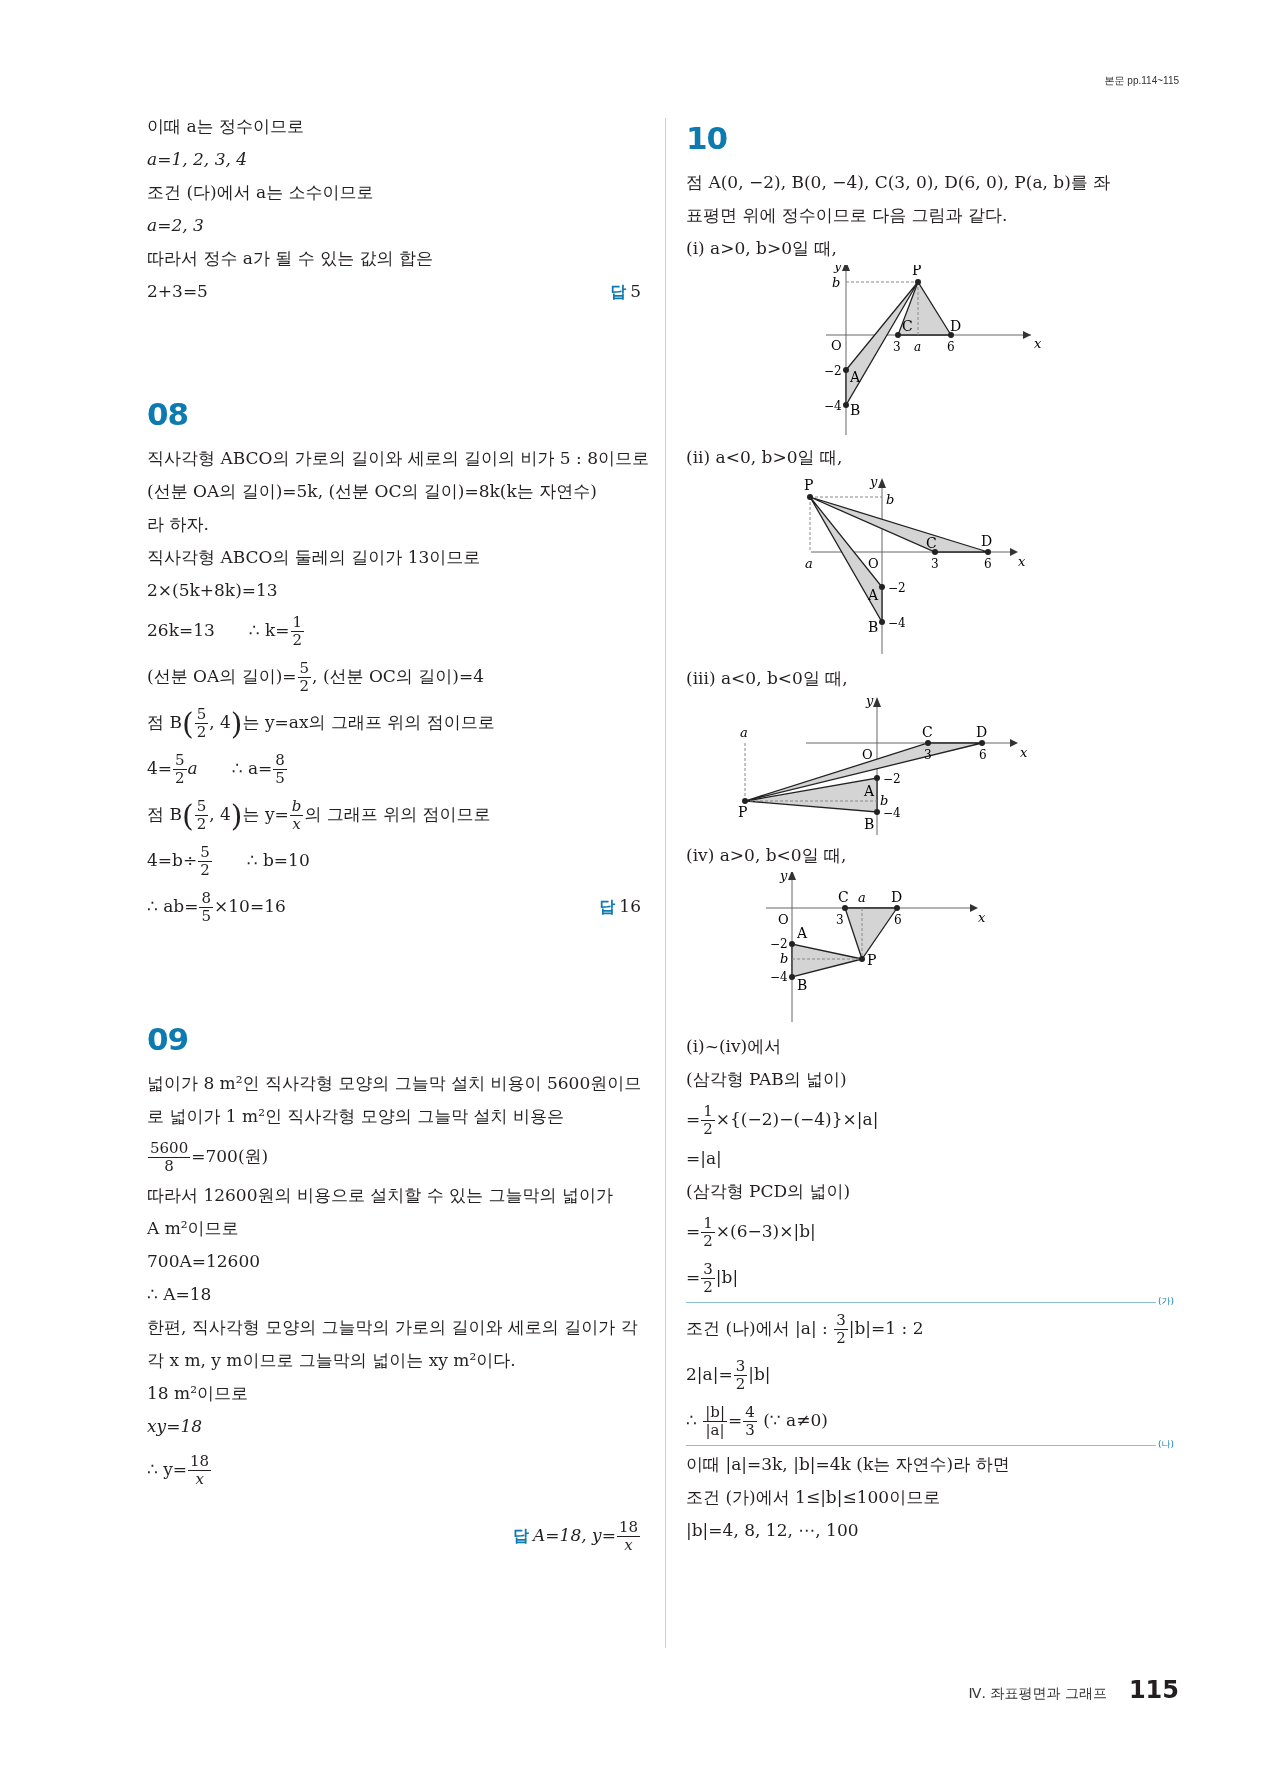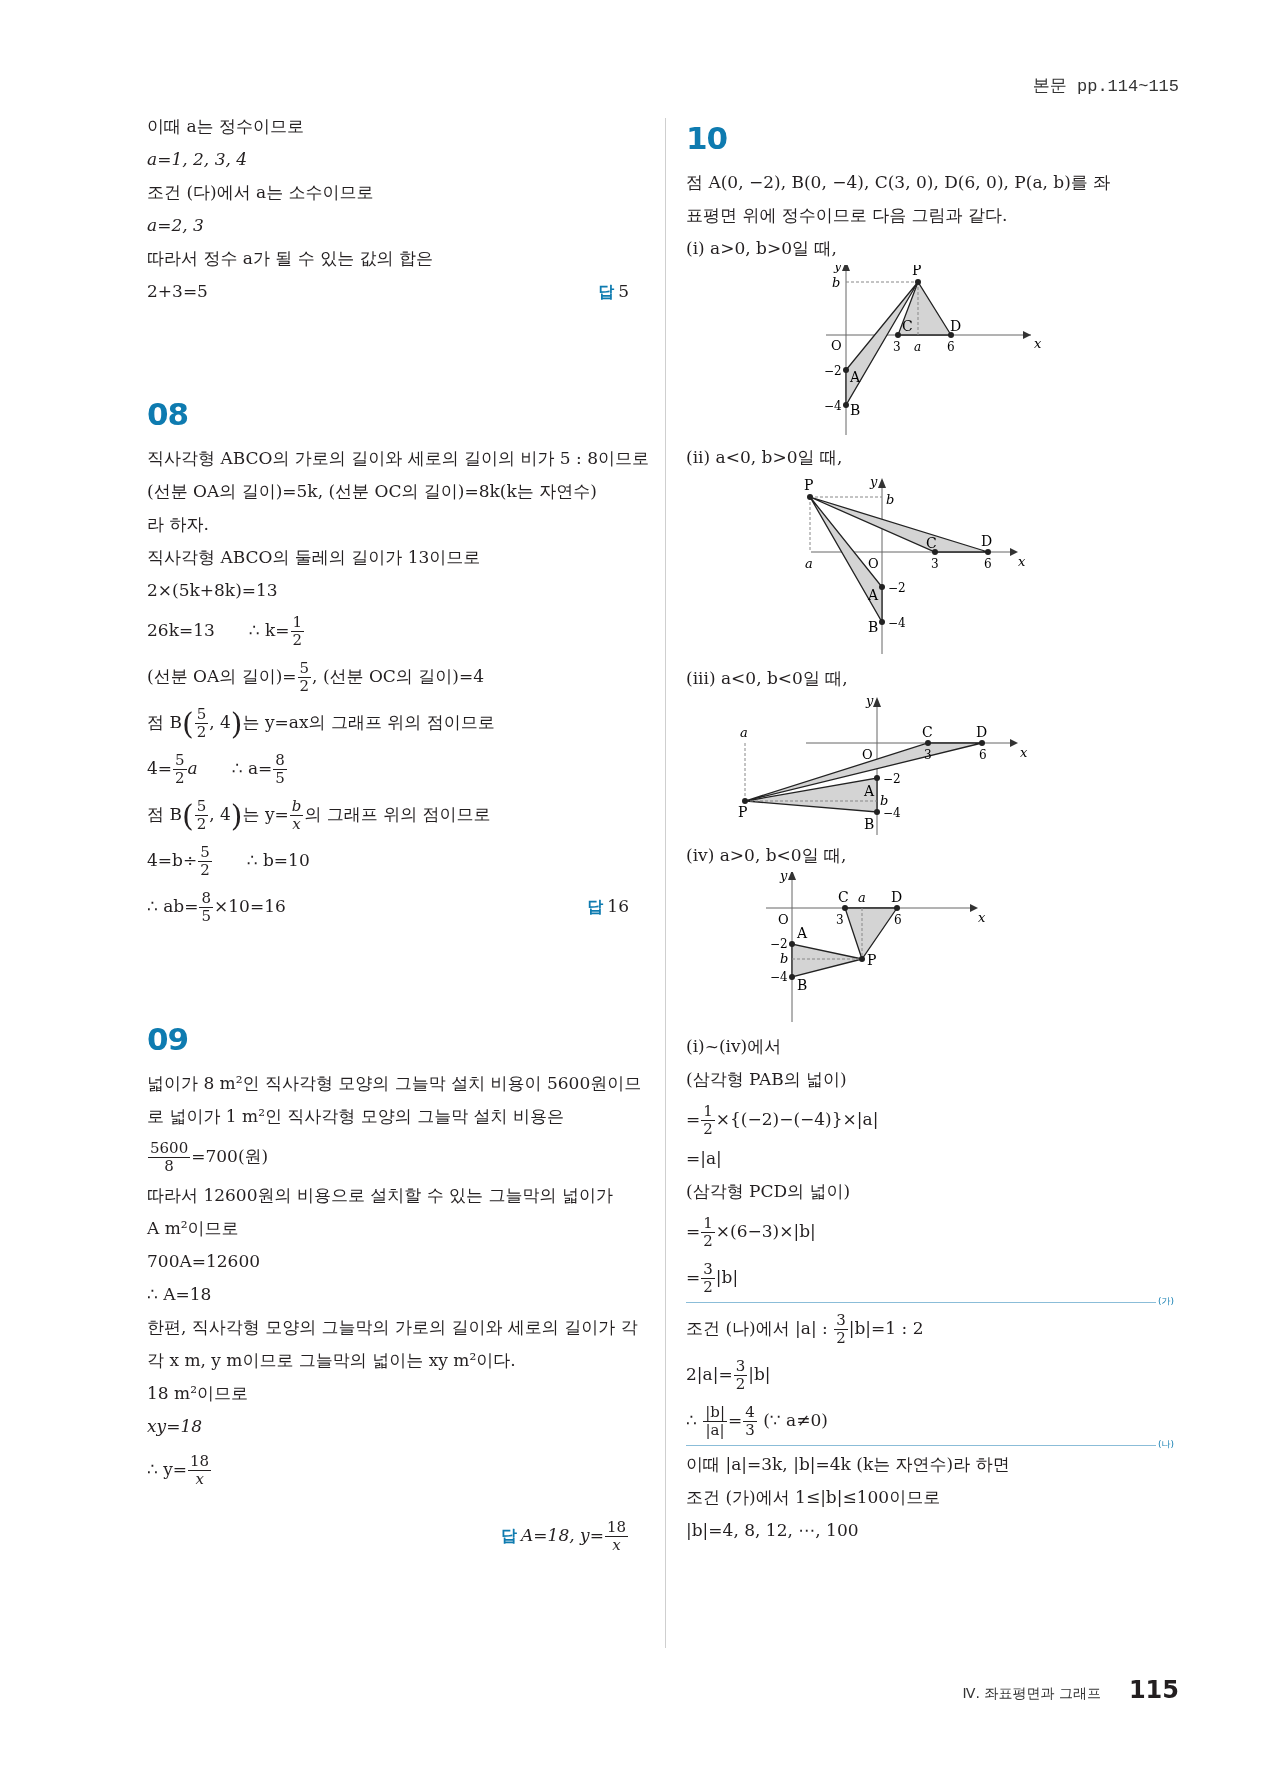--- a/index.html
+++ b/index.html
@@ -6,37 +6,37 @@
   html, body { width: 1270px; height: 1772px; background: #ffffff; }
   body {
     position: relative;
     font-family: "DejaVu Serif", "Liberation Serif", serif;
     color: #231f20;
     font-size: 17px;
     overflow: hidden;
   }
   .page-ref {
     position: absolute; top: 74px; right: 91px;
-    font-family: Liberation Mono, monospace;
-    font-size: 17px; color: #333;
+    font-family: Liberation Sans, sans-serif;
+    font-size: 10px; color: #333;
   }
   .col-left { position: absolute; left: 147px; top: 110px; width: 494px; }
   .col-right { position: absolute; left: 686px; top: 110px; width: 494px; }
   .divider { position: absolute; left: 665px; top: 118px; width: 1px; height: 1530px; background: #cfcfcf; }
   .line { height: 33px; line-height: 33px; white-space: nowrap; position: relative; }
   .line.tall { height: 46px; line-height: 46px; }
   .line.xtall { height: 52px; line-height: 52px; }
   .i { font-style: italic; }
   .num-title {
     font-family: "DejaVu Sans", "Liberation Sans", sans-serif;
     font-weight: bold; font-size: 31px; color: #0e7bb0;
     letter-spacing: -1px; height: 56px; line-height: 56px;
   }
   .answer {
-    position: absolute; right: 12px; top: 0;
+    position: absolute; right: 0; top: 0;
     white-space: nowrap;
   }
   .answer .lab {
     font-family: "DejaVu Sans", "Liberation Sans", sans-serif;
     font-weight: bold; color: #0e7bb0; font-size: 16px; margin-right: 4px;
   }
   .frac { display: inline-block; vertical-align: middle; text-align: center; font-size: 15px; line-height: 17px; margin: 0 1px; }
   .frac .n { display: block; border-bottom: 1px solid #231f20; padding: 0 2px; }
   .frac .d { display: block; padding: 0 2px; }
   .big-paren { font-size: 30px; vertical-align: middle; font-weight: 200; }
@@ -47,21 +47,21 @@
   }
   .cond-tag {
     position: absolute; right: -18px; top: -7px;
     font-family: "DejaVu Sans", sans-serif; font-size: 9px; color: #0e7bb0;
   }
   .diagram { position: relative; margin-left: 0; }
   .diagram svg { display: block; }
   .footer {
     position: absolute; top: 1676px; right: 91px;
     font-family: "DejaVu Sans", "Liberation Sans", sans-serif;
-    display: flex; align-items: baseline; gap: 28px;
+    display: flex; align-items: baseline; gap: 22px;
   }
   .footer .chapter { font-size: 14px; color: #333; }
   .footer .pageno { font-size: 24px; font-weight: bold; color: #231f20; }
 </style>
 </head>
 <body>
 
 <div class="page-ref">본문 pp.114~115</div>
 <div class="divider"></div>
 

